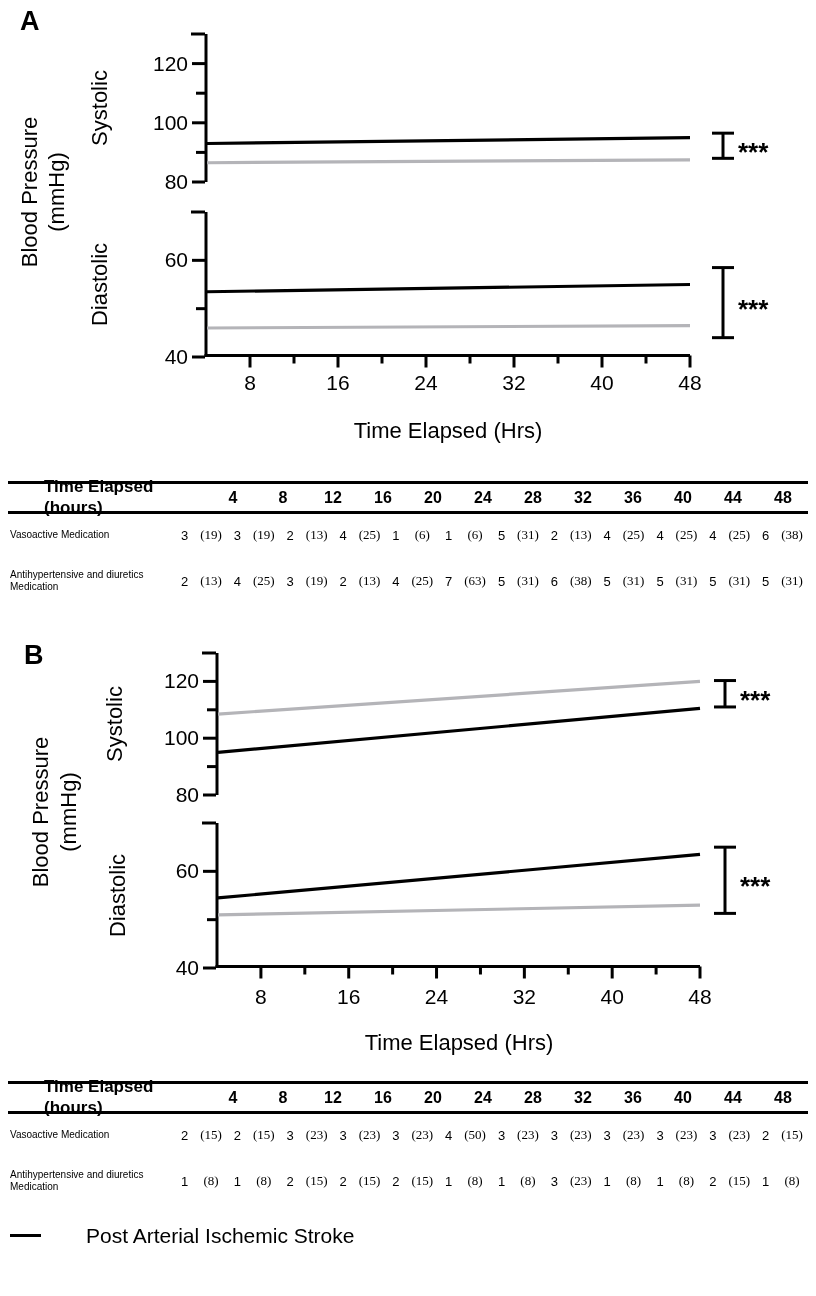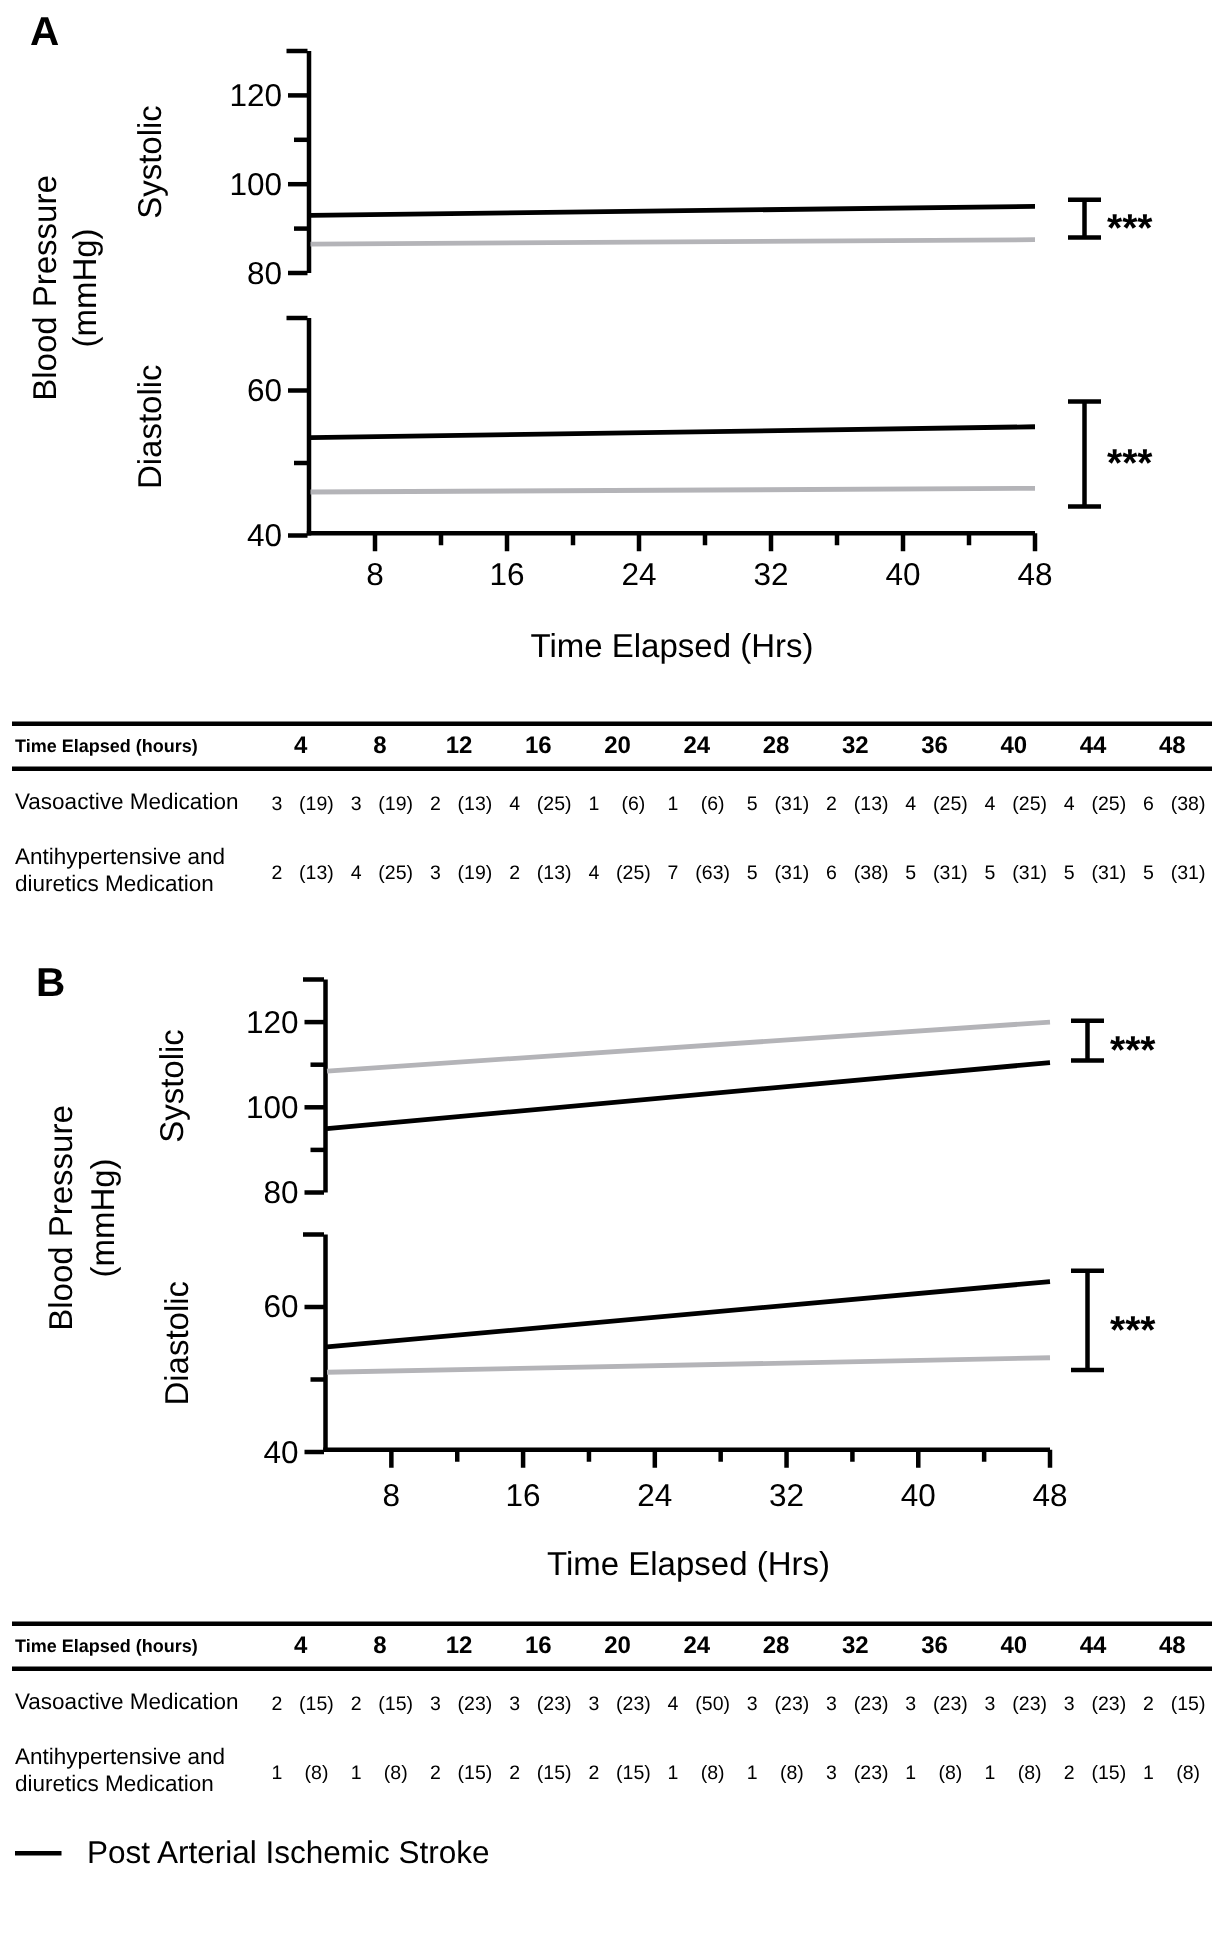--- a/index.html
+++ b/index.html
@@ -4,31 +4,31 @@
 <style>
   html,body{margin:0;padding:0;background:#fff;}
   .page{position:relative;width:816px;height:1296px;background:#ffffff;overflow:hidden;
         font-family:"Liberation Sans",sans-serif;color:#000;}
   svg{position:absolute;top:0;left:0;}
   svg text{font-family:"Liberation Sans",sans-serif;fill:#000;}
   .panel-label{position:absolute;font-size:27px;font-weight:700;}
   .med-table{position:absolute;left:8px;width:800px;border-top:3px solid #000;}
   .t-row{display:flex;align-items:center;}
   .t-head{height:27px;border-bottom:3px solid #000;font-weight:700;}
-  .t-label{width:164px;padding-left:2px;font-size:15px;line-height:1.22;}
-  .t-head .t-label{font-size:12px;}
+  .t-label{width:164px;padding-left:2px;font-size:10px;line-height:1.22;}
+  .t-head .t-label{font-size:17px;margin-left:34px;}
   .t-cells{display:flex;flex:1;}
   .t-group{flex:1;display:flex;align-items:center;}
   .t-colhead{flex:1;text-align:center;font-size:16px;}
   .t-n{flex:2;text-align:center;font-size:13px;}
-  .t-pct{flex:3;text-align:center;font-size:13px;}
+  .t-pct{flex:3;text-align:center;font-size:13px;font-family:Liberation Serif, serif;}
   .row-1{height:42px;}
   .row-2{height:50px;justify-content:flex-end;}
   .legend{position:absolute;left:10px;top:1216px;}
-  .legend-row{display:flex;align-items:center;height:39px;}
+  .legend-row{display:flex;align-items:center;height:39px;gap:28px;}
   .legend-swatch{display:inline-block;width:31px;height:3px;margin-right:17px;background:#000;}
   .legend-label{font-size:21px;}
 </style>
 </head>
 <body>
 
 <div class="page">
   <svg id="chart-svg" width="816" height="1296" viewBox="0 0 816 1296">
       <text x="37" y="192" font-size="22" text-anchor="middle" transform="rotate(-90 37 192)">Blood Pressure</text>
       <text x="64" y="192" font-size="22" text-anchor="middle" transform="rotate(-90 64 192)">(mmHg)</text>

